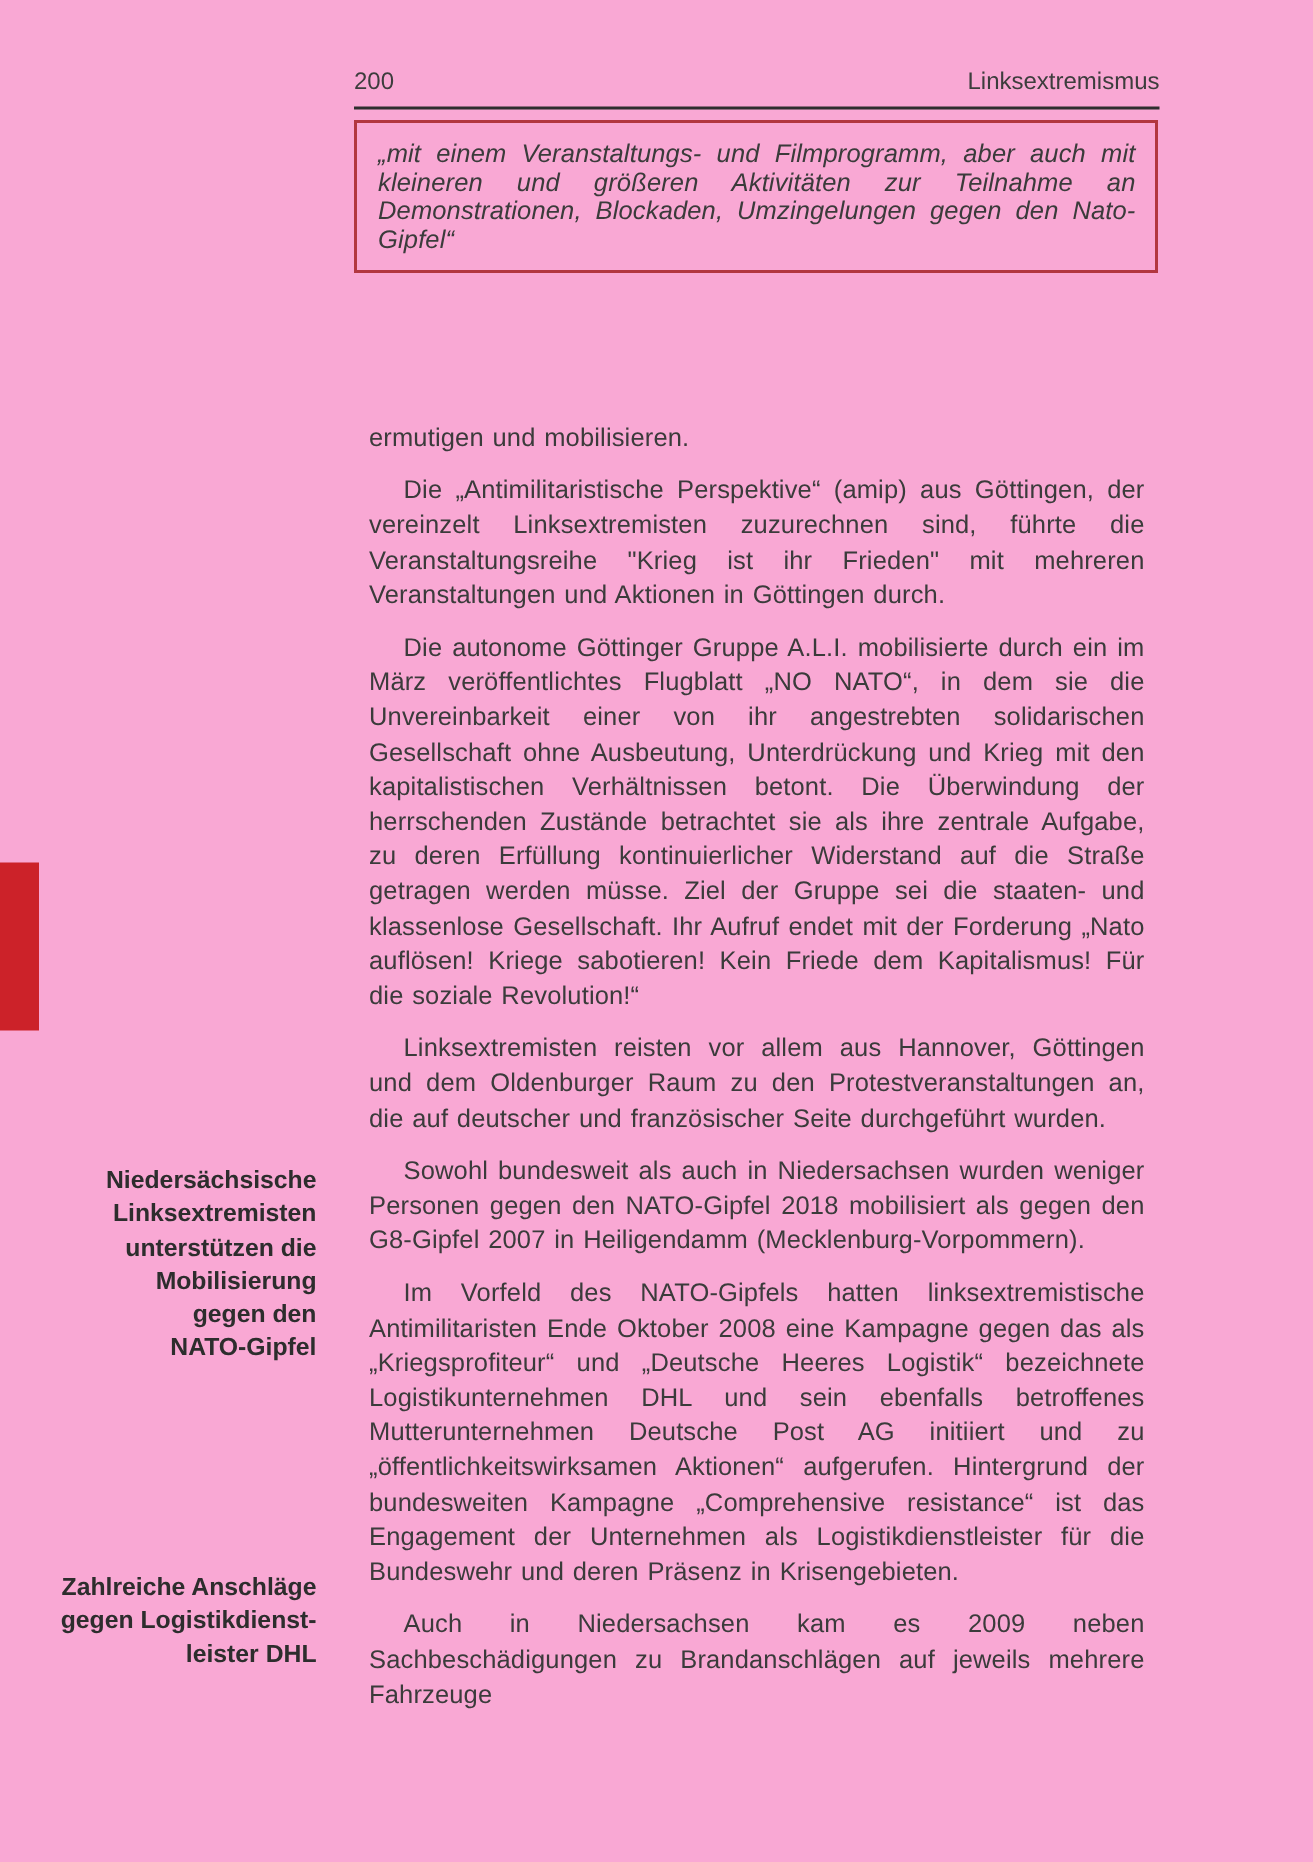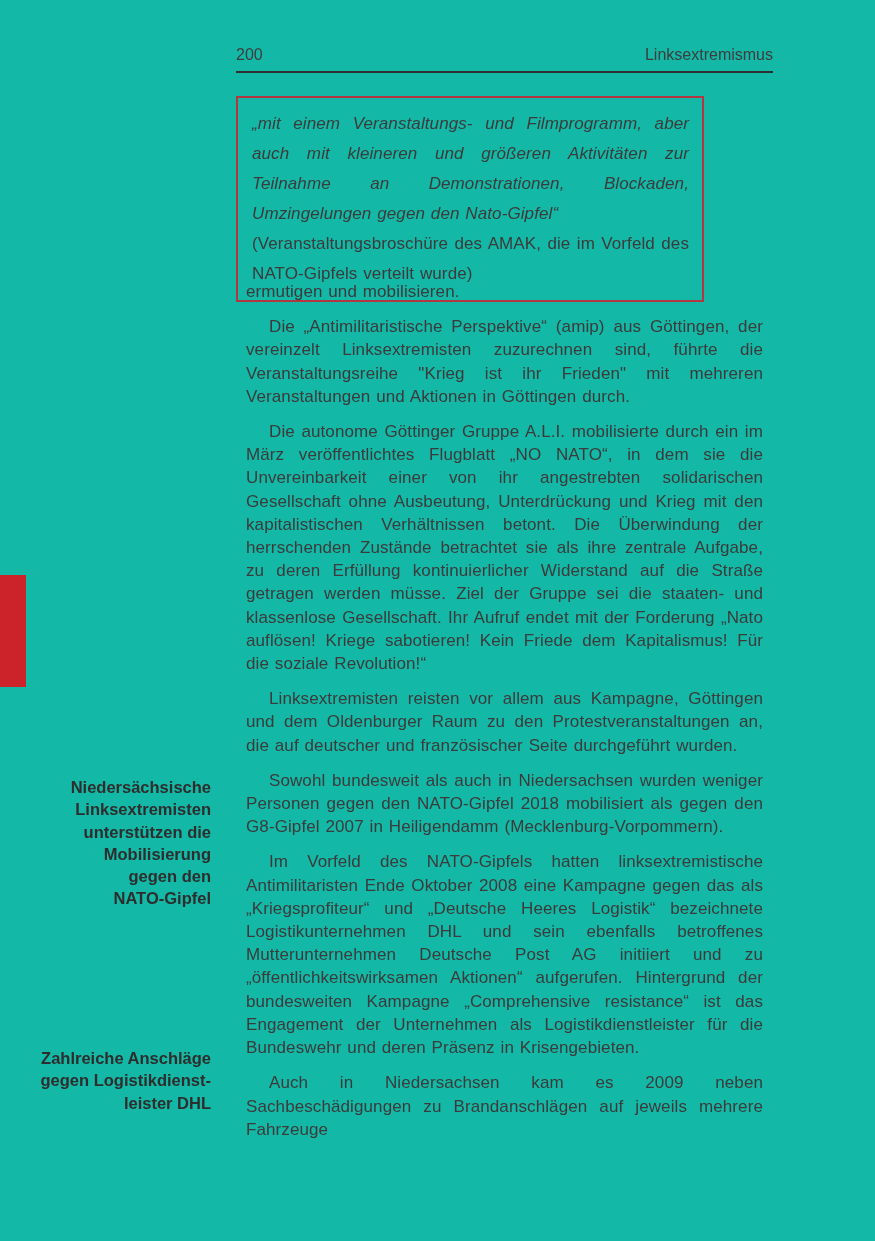--- a/index.html
+++ b/index.html
@@ -1,20 +1,20 @@
 <!DOCTYPE html>
 <html lang="de"><head>
 <meta charset="utf-8">
 <style>
   html, body { margin: 0; padding: 0; background: #ffffff; }
   .page {
     position: relative;
     width: 875px;
     height: 1241px;
-    background: #14b8a6;
+    background: #f9a8d4;
     font-family: "Liberation Sans", sans-serif;
     overflow: hidden;
   }
 
   
   .running-header {
     position: absolute;
     left: 236px;
     top: 46px;
     width: 537px;
@@ -34,27 +34,27 @@
     top: 575px;
     width: 26px;
     height: 112px;
     background: #cc2229;
   }
 
   
   .quote-box {
     position: absolute;
     left: 236px;
-    top: 96px;
-    width: 468px;
+    top: 80px;
+    width: 536px;
     box-sizing: border-box;
     border: 2.5px solid #b23740;
     padding: 11px 13px 11px 14px;
     font-size: 17px;
-    line-height: 30px;
+    line-height: 19px;
     color: #3b3b3b;
     text-align: justify;
     letter-spacing: 0.1px;
     word-spacing: 1px;
   }
   .quote-box .quote-text { font-style: italic; }
   .quote-box .quote-source { font-style: normal; }
 
   
   .body-column {
@@ -94,28 +94,27 @@
 
   <div class="running-header">
     <span>200</span>
     <span>Linksextremismus</span>
   </div>
 
   <div class="red-tab"></div>
 
   <div class="quote-box">
     <span class="quote-text">„mit einem Veranstaltungs- und Filmprogramm, aber auch mit kleineren und größeren Aktivitäten zur Teilnahme an Demonstrationen, Blockaden, Umzingelungen gegen den Nato-Gipfel“</span>
-    <div class="quote-source">(Veranstaltungsbroschüre des AMAK, die im Vorfeld des NATO-Gipfels verteilt wurde)</div>
   </div>
 
   <div class="body-column">
     <p>ermutigen und mobilisieren.</p>
     <p class="indent">Die „Antimilitaristische Perspektive“ (amip) aus Göttingen, der vereinzelt Linksextremisten zuzurechnen sind, führte die Veranstaltungsreihe "Krieg ist ihr Frieden" mit mehreren Veranstaltungen und Aktionen in Göttingen durch.</p>
     <p class="indent">Die autonome Göttinger Gruppe A.L.I. mobilisierte durch ein im März veröffentlichtes Flugblatt „NO NATO“, in dem sie die Unvereinbarkeit einer von ihr angestrebten solidarischen Gesellschaft ohne Ausbeutung, Unterdrückung und Krieg mit den kapitalistischen Verhältnissen betont. Die Überwindung der herrschenden Zustände betrachtet sie als ihre zentrale Aufgabe, zu deren Erfüllung kontinuierlicher Widerstand auf die Straße getragen werden müsse. Ziel der Gruppe sei die staaten- und klassenlose Gesellschaft. Ihr Aufruf endet mit der Forderung „Nato auflösen! Kriege sabotieren! Kein Friede dem Kapitalismus! Für die soziale Revolution!“</p>
-    <p class="indent">Linksextremisten reisten vor allem aus Kampagne, Göttingen und dem Oldenburger Raum zu den Protestveranstaltungen an, die auf deutscher und französischer Seite durchgeführt wurden.</p>
+    <p class="indent">Linksextremisten reisten vor allem aus Hannover, Göttingen und dem Oldenburger Raum zu den Protestveranstaltungen an, die auf deutscher und französischer Seite durchgeführt wurden.</p>
     <p class="indent">Sowohl bundesweit als auch in Niedersachsen wurden weniger Personen gegen den NATO-Gipfel 2018 mobilisiert als gegen den G8-Gipfel 2007 in Heiligendamm (Mecklenburg-Vorpommern).</p>
     <p class="indent">Im Vorfeld des NATO-Gipfels hatten linksextremistische Antimilitaristen Ende Oktober 2008 eine Kampagne gegen das als „Kriegsprofiteur“ und „Deutsche Heeres Logistik“ bezeichnete Logistikunternehmen DHL und sein ebenfalls betroffenes Mutterunternehmen Deutsche Post  AG initiiert und zu „öffentlichkeitswirksamen Aktionen“ aufgerufen. Hintergrund der bundesweiten Kampagne „Comprehensive resistance“ ist das Engagement der Unternehmen als Logistikdienstleister für die Bundeswehr und deren Präsenz in Krisengebieten.</p>
     <p class="indent">Auch in Niedersachsen kam es 2009 neben Sachbeschädigungen zu Brandanschlägen auf jeweils mehrere Fahrzeuge</p>
   </div>
 
   <div class="margin-note note-1">Niedersächsische
 Linksextremisten
 unterstützen die
 Mobilisierung
 gegen den

